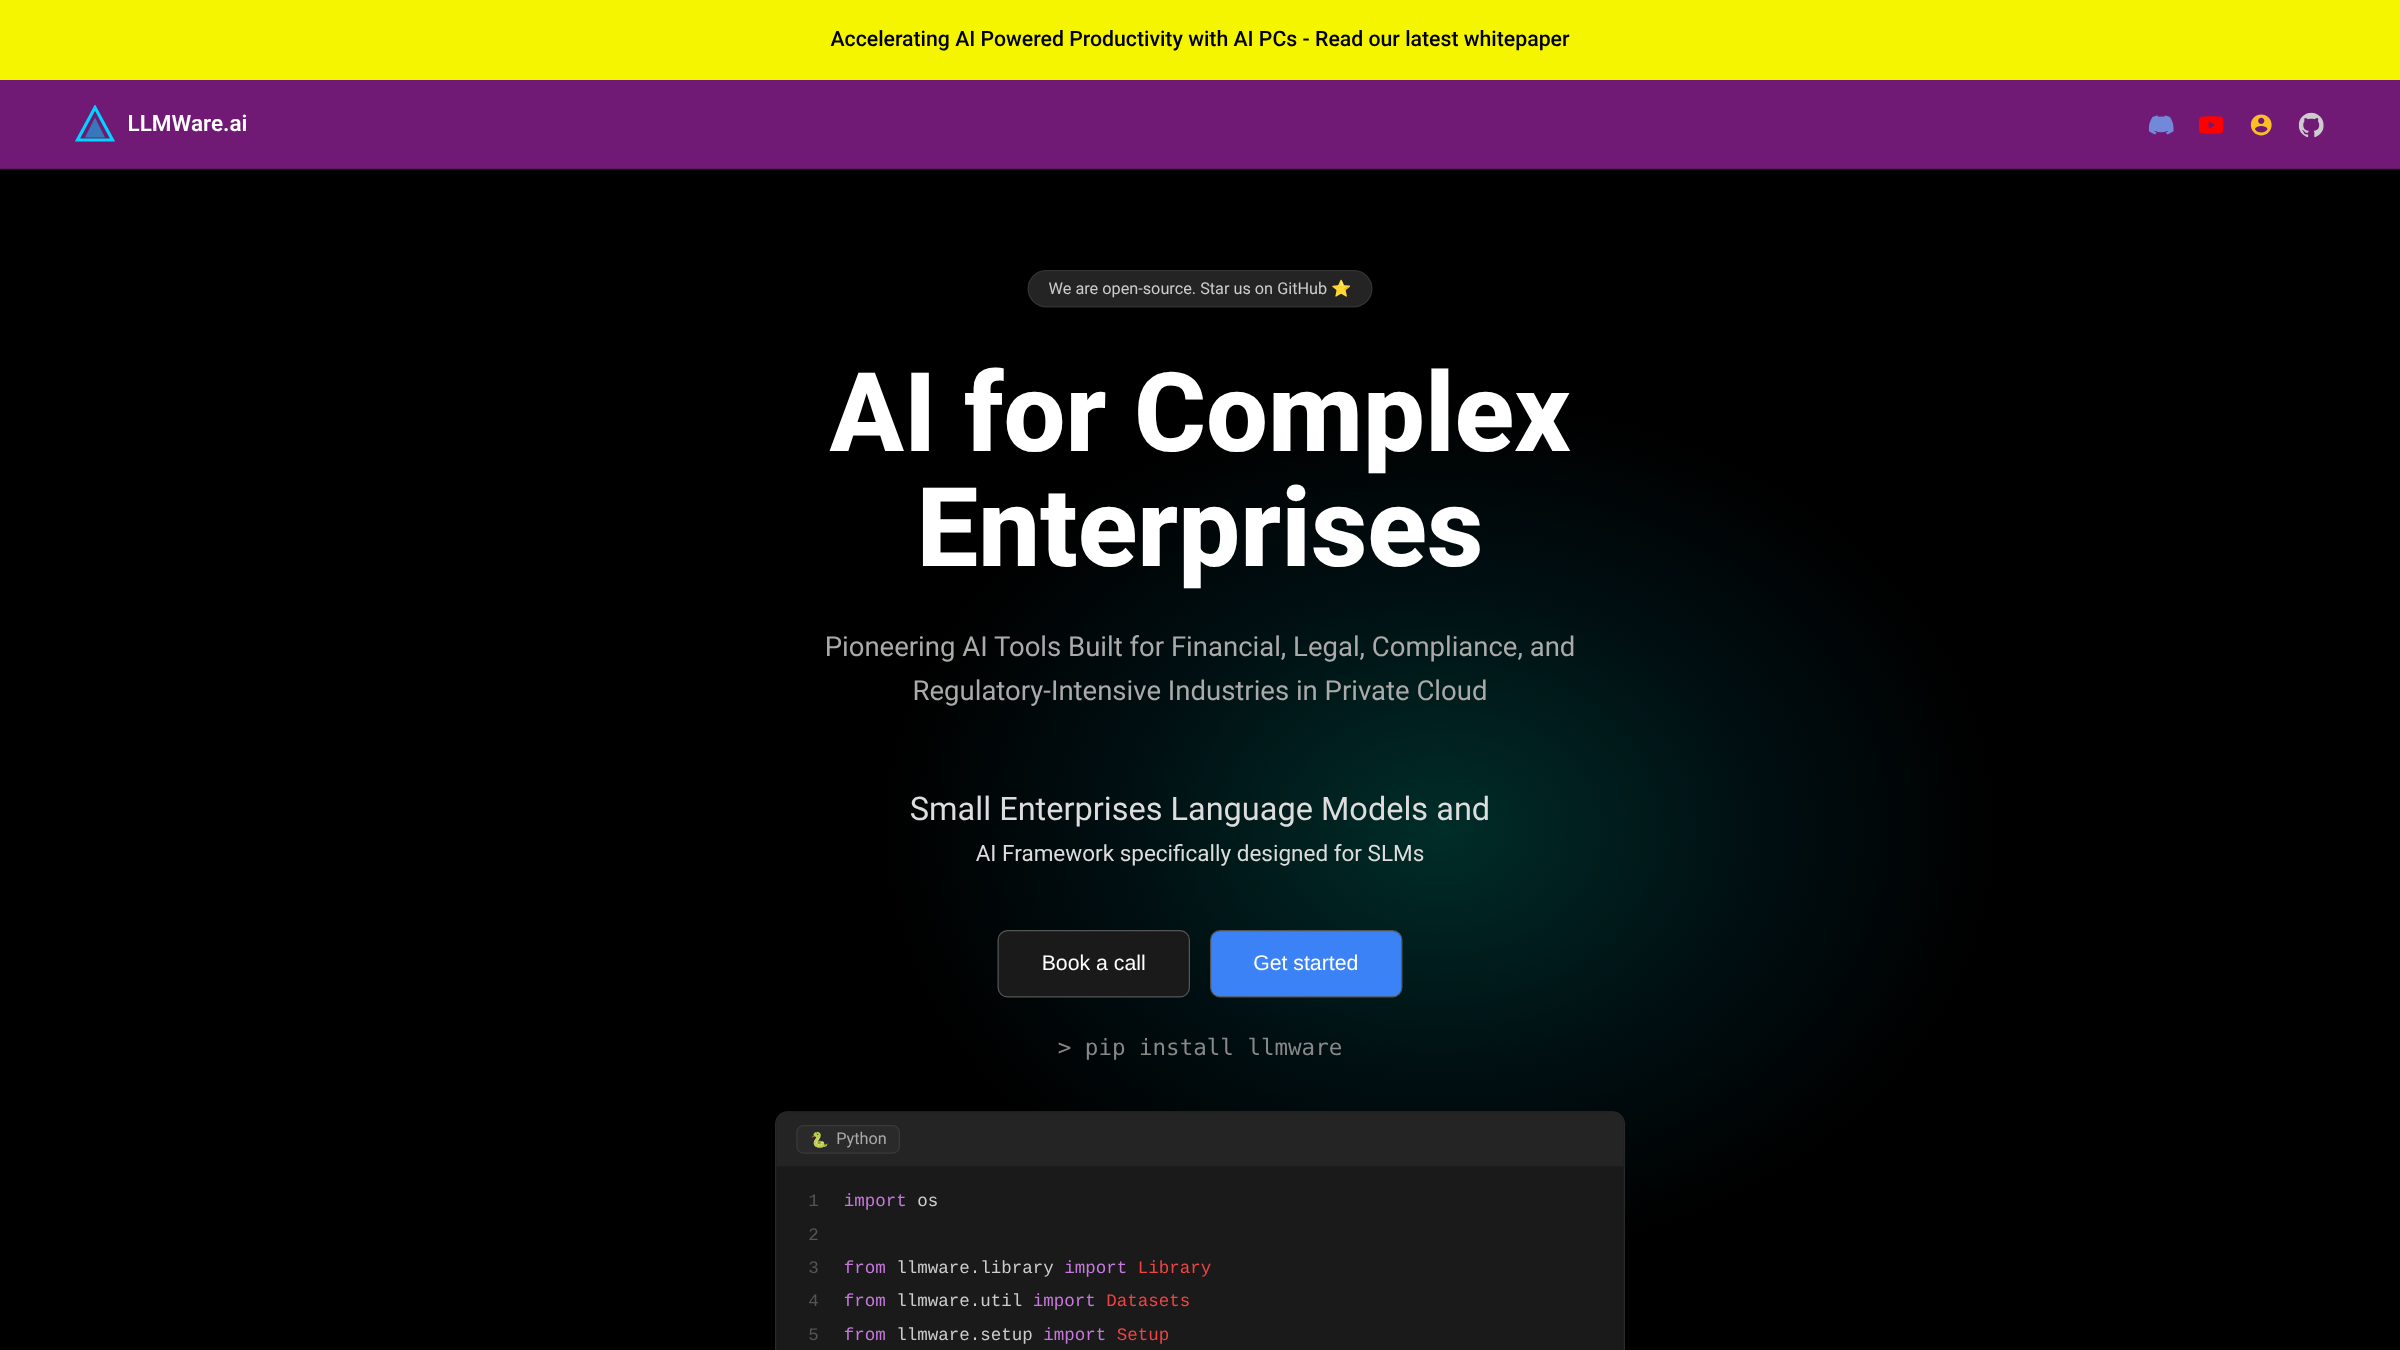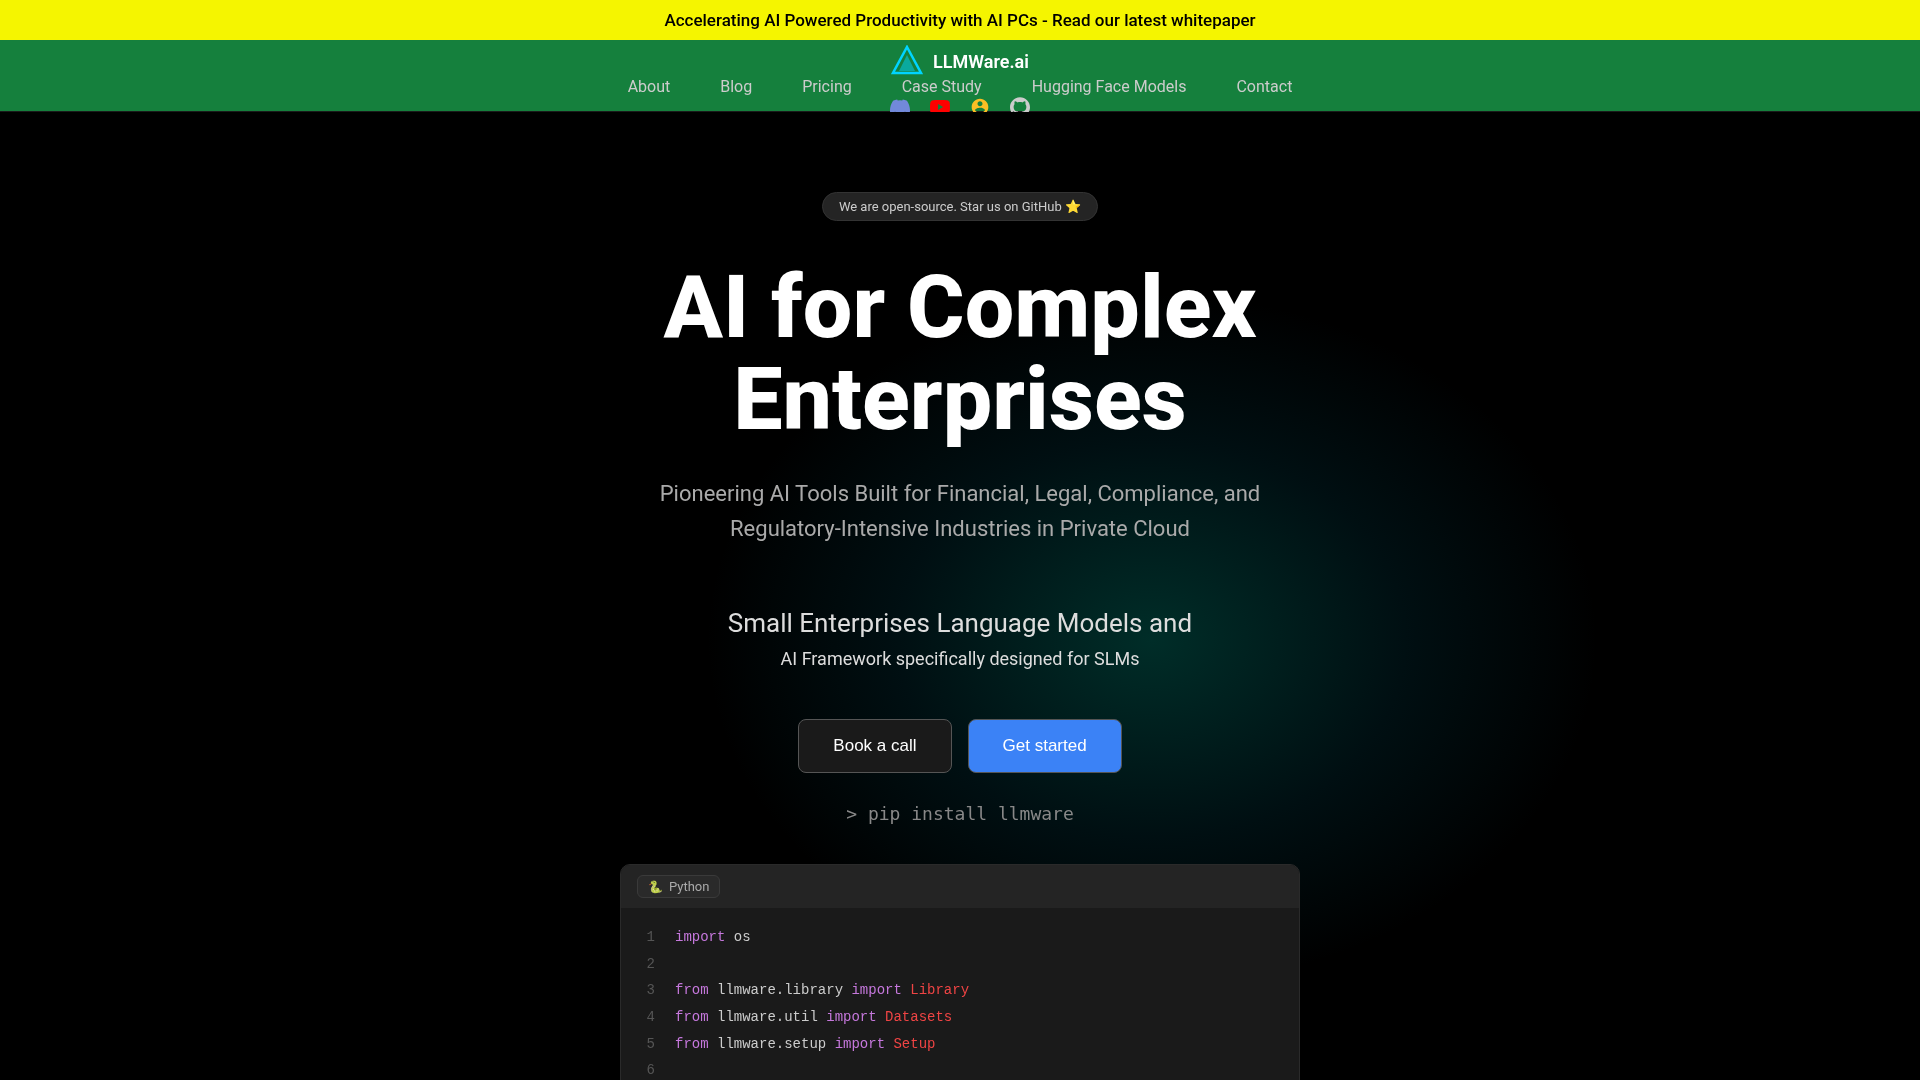--- a/index.html
+++ b/index.html
@@ -10,36 +10,35 @@
       width: 1920px;
       min-height: 1080px;
       overflow-x: hidden;
     }
 
     
     .announcement-bar {
       background: #f5f500;
       color: #000;
       text-align: center;
-      padding: 10px 20px;
+      padding: 22px 20px;
       font-size: 17px;
       font-weight: 500;
       width: 100%;
     }
 
     
     .navbar {
-      background: #15803d;
+      background: #701a75;
       display: flex;
       align-items: center;
       justify-content: space-between;
-      padding: 5px 60px;
+      padding: 16px 60px;
       height: 72px;
       border-bottom: 1px solid #1a1a1a;
-      flex-direction: column;
     }
 
     .navbar-logo {
       display: flex;
       align-items: center;
       gap: 10px;
       text-decoration: none;
       color: #fff;
       font-size: 18px;
       font-weight: 600;
@@ -278,40 +277,20 @@
 
 <nav class="navbar">
   <a class="navbar-logo" href="#">
     <svg class="logo-icon" viewBox="0 0 32 32" fill="none">
       <polygon points="16,2 30,28 2,28" fill="none" stroke="#00d4ff" stroke-width="2.5"></polygon>
       <polygon points="16,10 24,26 8,26" fill="#00d4ff" opacity="0.5"></polygon>
     </svg>
     <span>LLMWare.ai</span>
   </a>
 
-  <ul class="navbar-nav">
-    <li>
-      <a href="#">About</a>
-    </li>
-    <li>
-      <a href="#">Blog</a>
-    </li>
-    <li>
-      <a href="#">Pricing</a>
-    </li>
-    <li>
-      <a href="#">Case Study</a>
-    </li>
-    <li>
-      <a href="#">Hugging Face Models</a>
-    </li>
-    <li>
-      <a href="#">Contact</a>
-    </li>
-  </ul>
 
   <div class="navbar-icons">
 
     <span class="nav-icon discord" title="Discord">
       <svg width="20" height="20" viewBox="0 0 24 24" fill="#7289da">
           <path d="M20.317 4.37a19.791 19.791 0 0 0-4.885-1.515.074.074 0 0 0-.079.037c-.21.375-.444.864-.608 1.25a18.27 18.27 0 0 0-5.487 0 12.64 12.64 0 0 0-.617-1.25.077.077 0 0 0-.079-.037A19.736 19.736 0 0 0 3.677 4.37a.07.07 0 0 0-.032.027C.533 9.046-.32 13.58.099 18.057a.082.082 0 0 0 .031.057 19.9 19.9 0 0 0 5.993 3.03.078.078 0 0 0 .084-.028c.462-.63.874-1.295 1.226-1.994a.076.076 0 0 0-.041-.106 13.107 13.107 0 0 1-1.872-.892.077.077 0 0 1-.008-.128 10.2 10.2 0 0 0 .372-.292.074.074 0 0 1 .077-.01c3.928 1.793 8.18 1.793 12.062 0a.074.074 0 0 1 .078.01c.12.098.246.198.373.292a.077.077 0 0 1-.006.127 12.299 12.299 0 0 1-1.873.892.077.077 0 0 0-.041.107c.36.698.772 1.362 1.225 1.993a.076.076 0 0 0 .084.028 19.839 19.839 0 0 0 6.002-3.03.077.077 0 0 0 .032-.054c.5-5.177-.838-9.674-3.549-13.66a.061.061 0 0 0-.031-.03z"></path>
         </svg>
     </span>
 
     <span class="nav-icon youtube" title="YouTube">

